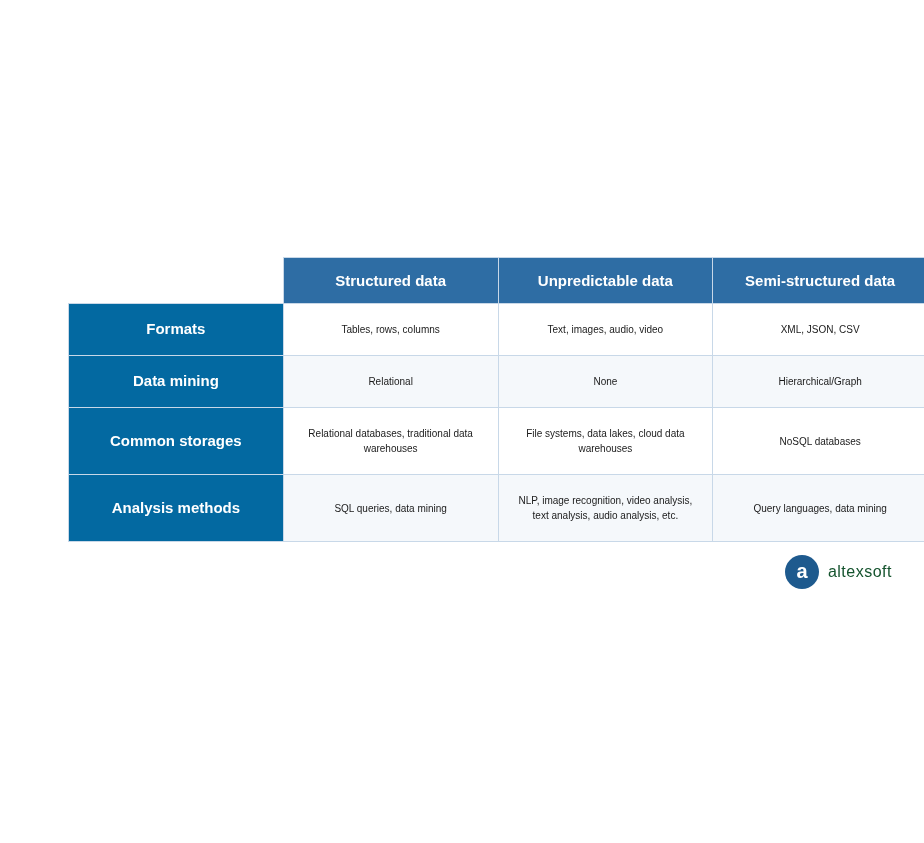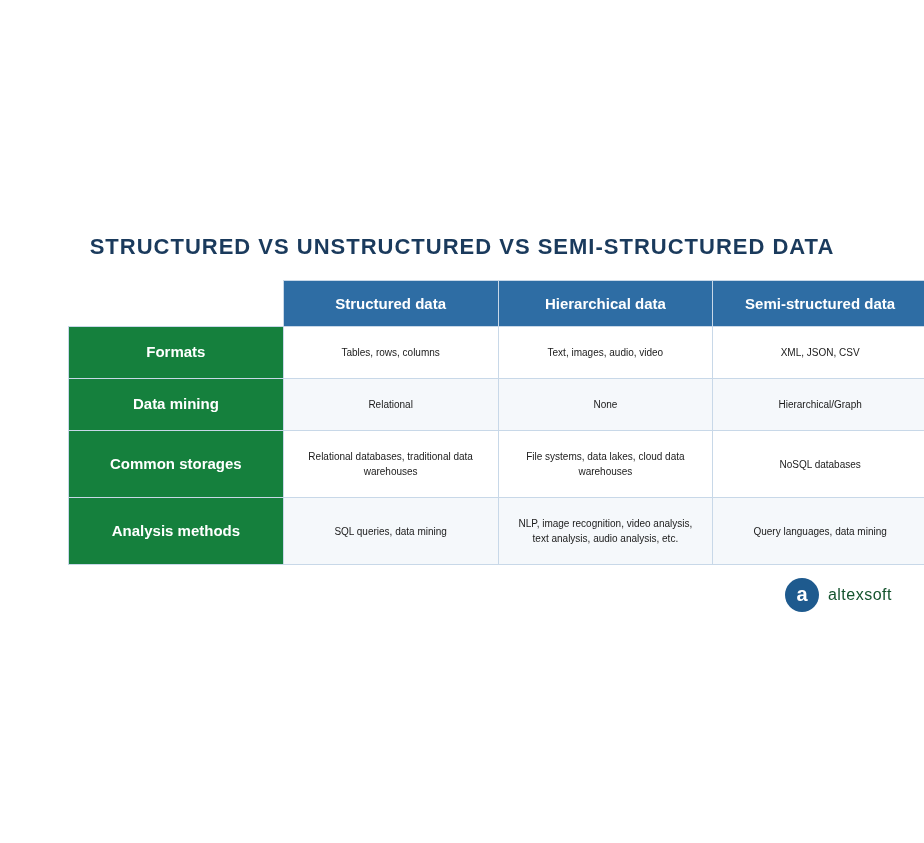--- a/index.html
+++ b/index.html
@@ -59,21 +59,21 @@
       padding: 18px 14px;
       text-align: center;
       font-size: 10px;
       color: #1a1a1a;
       vertical-align: middle;
       line-height: 1.5;
     }
 
     
     tbody tr td:first-child {
-      background-color: #15803d;
+      background-color: #0369a1;
       color: #fff;
       font-size: 15px;
       font-weight: 600;
       text-align: center;
       width: 160px;
       padding: 14px 10px;
     }
 
     
     tbody tr:nth-child(even) td:not(:first-child) {
@@ -101,28 +101,27 @@
       font-size: 16px;
       font-weight: 400;
       color: #14532d;
       letter-spacing: 0.5px;
     }
   </style>
 </head>
 <body>
 
 <div class="container">
-  <h1 class="main-title">STRUCTURED VS UNSTRUCTURED VS SEMI-STRUCTURED DATA</h1>
 
   <table>
     <thead>
       <tr>
         <th></th>
         <th>Structured data</th>
-        <th>Hierarchical data</th>
+        <th>Unpredictable data</th>
         <th>Semi-structured data</th>
       </tr>
     </thead>
     <tbody id="table-body">
     <tr>
           <td>Formats</td>
           <td>Tables, rows, columns</td>
           <td>Text, images, audio, video</td>
           <td>XML, JSON, CSV</td>
         </tr>

